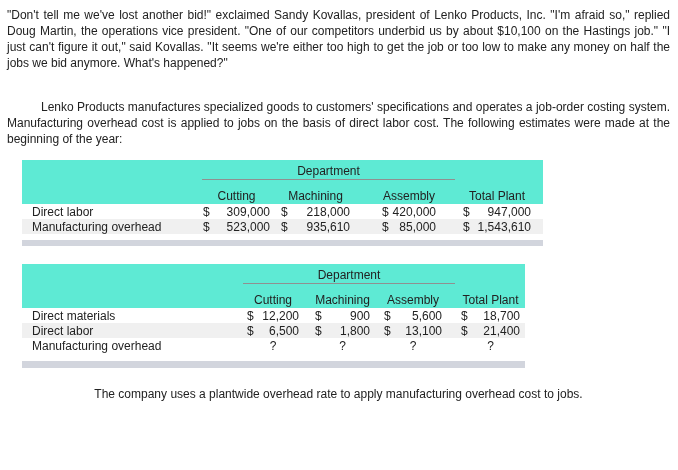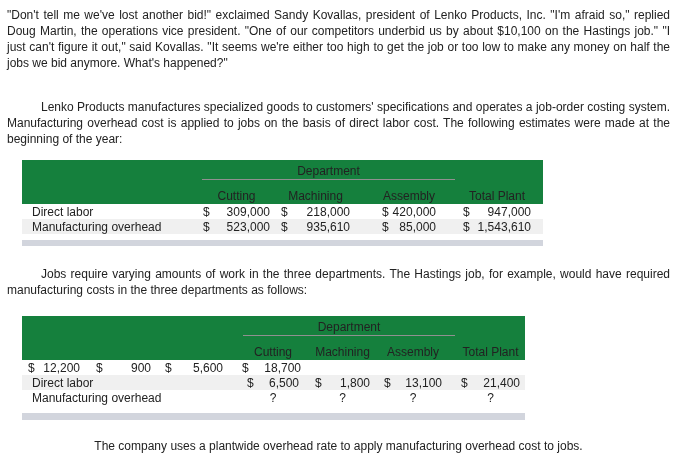--- a/index.html
+++ b/index.html
@@ -14,21 +14,21 @@
 
   p { margin: 0; text-align: justify; }
   .p2 { margin-top: 28px; text-indent: 34px; }
   .p3 { margin-top: 20px; text-indent: 34px; }
   .p4 { margin-top: 18px; text-align: center; }
 
   .tbl { margin-left: 15px; }
   .t1 { width: 521px; margin-top: 13px; }
   .t2 { width: 503px; margin-top: 18px; }
 
-  .thead { background: #15803d; }
+  .thead { background: #5eead4; }
   .dept-line {
     box-sizing: border-box; height: 20px; padding-top: 3px;
     border-bottom: 1px solid #909090;
     text-align: center; white-space: nowrap;
   }
   .t1 .dept-line { margin-left: 180px; width: 253px; }
   .t2 .dept-line { margin-left: 221px; width: 212px; }
 
   .cols {
     display: flex; box-sizing: border-box; height: 24px;
@@ -115,36 +115,36 @@
           <span>85,000</span>
         </div>
       <div class="cell c4 money">
           <span>$</span>
           <span>1,543,610</span>
         </div>
     </div>
     <div class="bar"></div>
   </div>
 
-  <p class="p3">Jobs require varying amounts of work in the three departments. The Hastings job, for example, would have required manufacturing costs in the three departments as follows:</p>
 
   <div class="tbl t2">
     <div class="thead">
       <div class="dept-line">
         <span>Department</span>
       </div>
       <div class="cols">
         <div class="cell lab"></div>
         <div class="cell c1 colhead">Cutting</div>
         <div class="cell c2 colhead">Machining</div>
         <div class="cell c3 colhead">Assembly</div>
         <div class="cell c4 colhead">Total Plant</div>
       </div>
     </div>
     <div class="trow">
+      <div class="cell lab">Direct materials</div>
       <div class="cell c1 money">
           <span>$</span>
           <span>12,200</span>
         </div>
       <div class="cell c2 money">
           <span>$</span>
           <span>900</span>
         </div>
       <div class="cell c3 money">
           <span>$</span>

